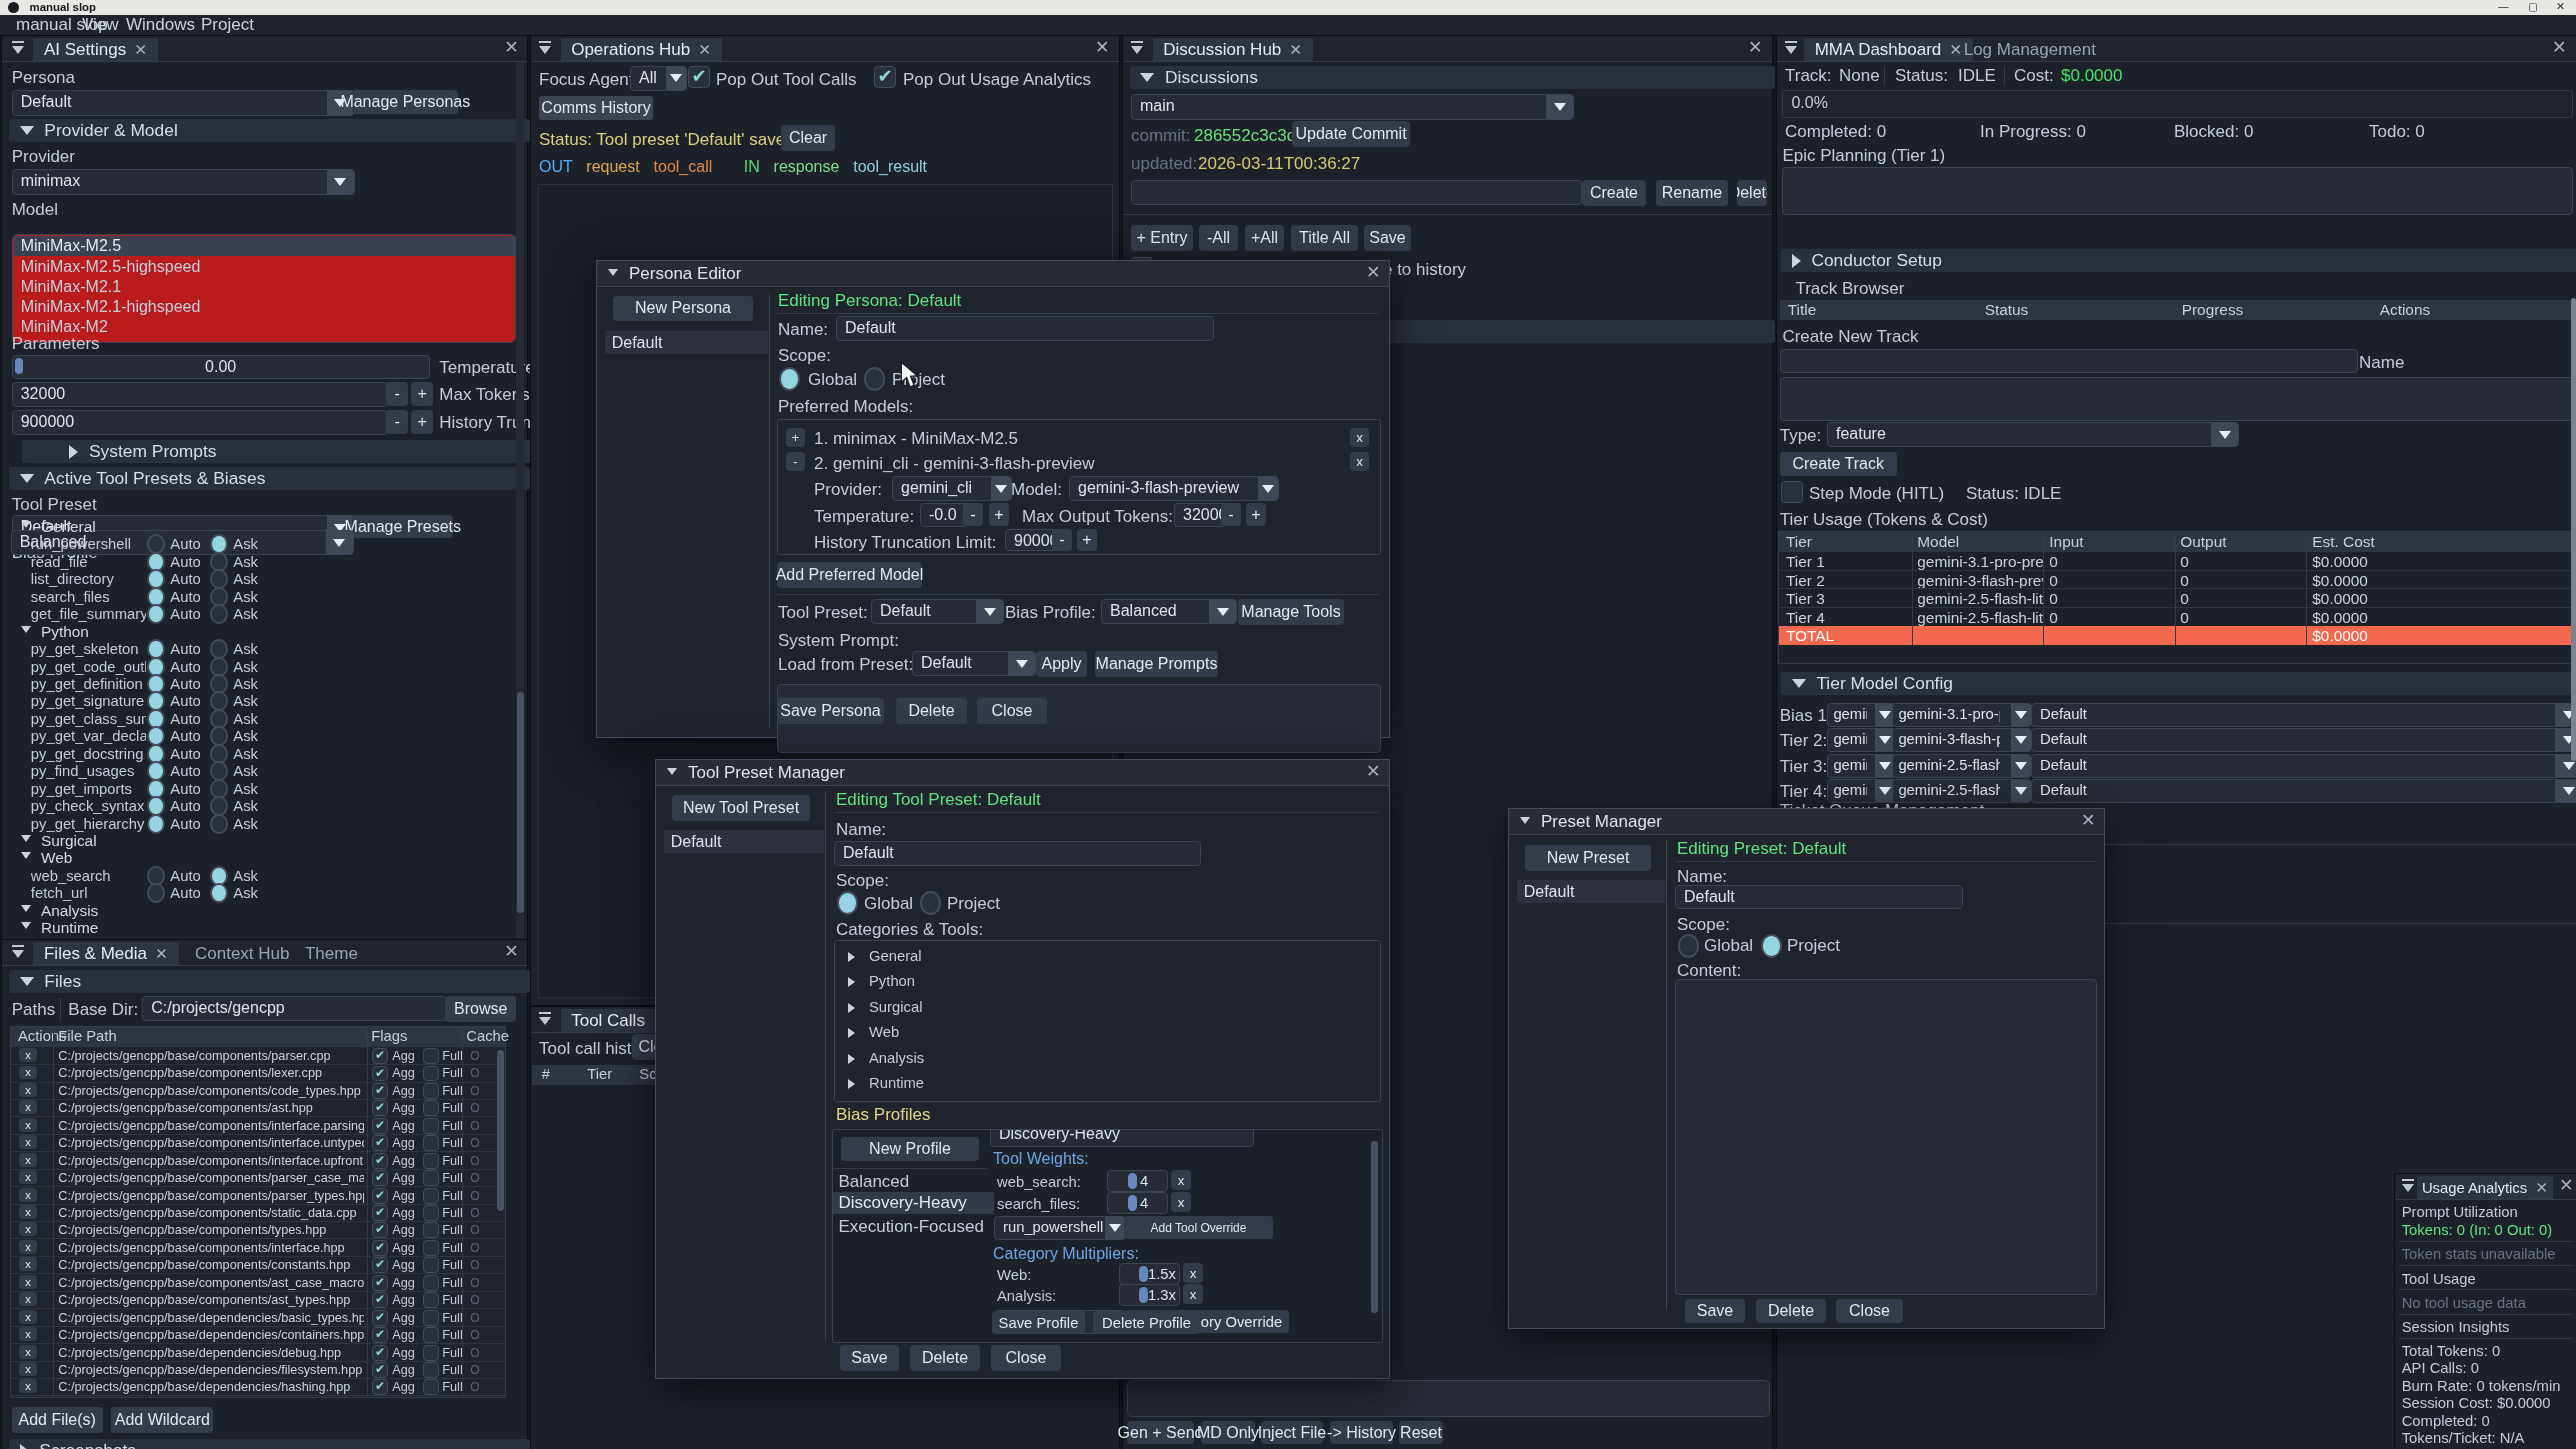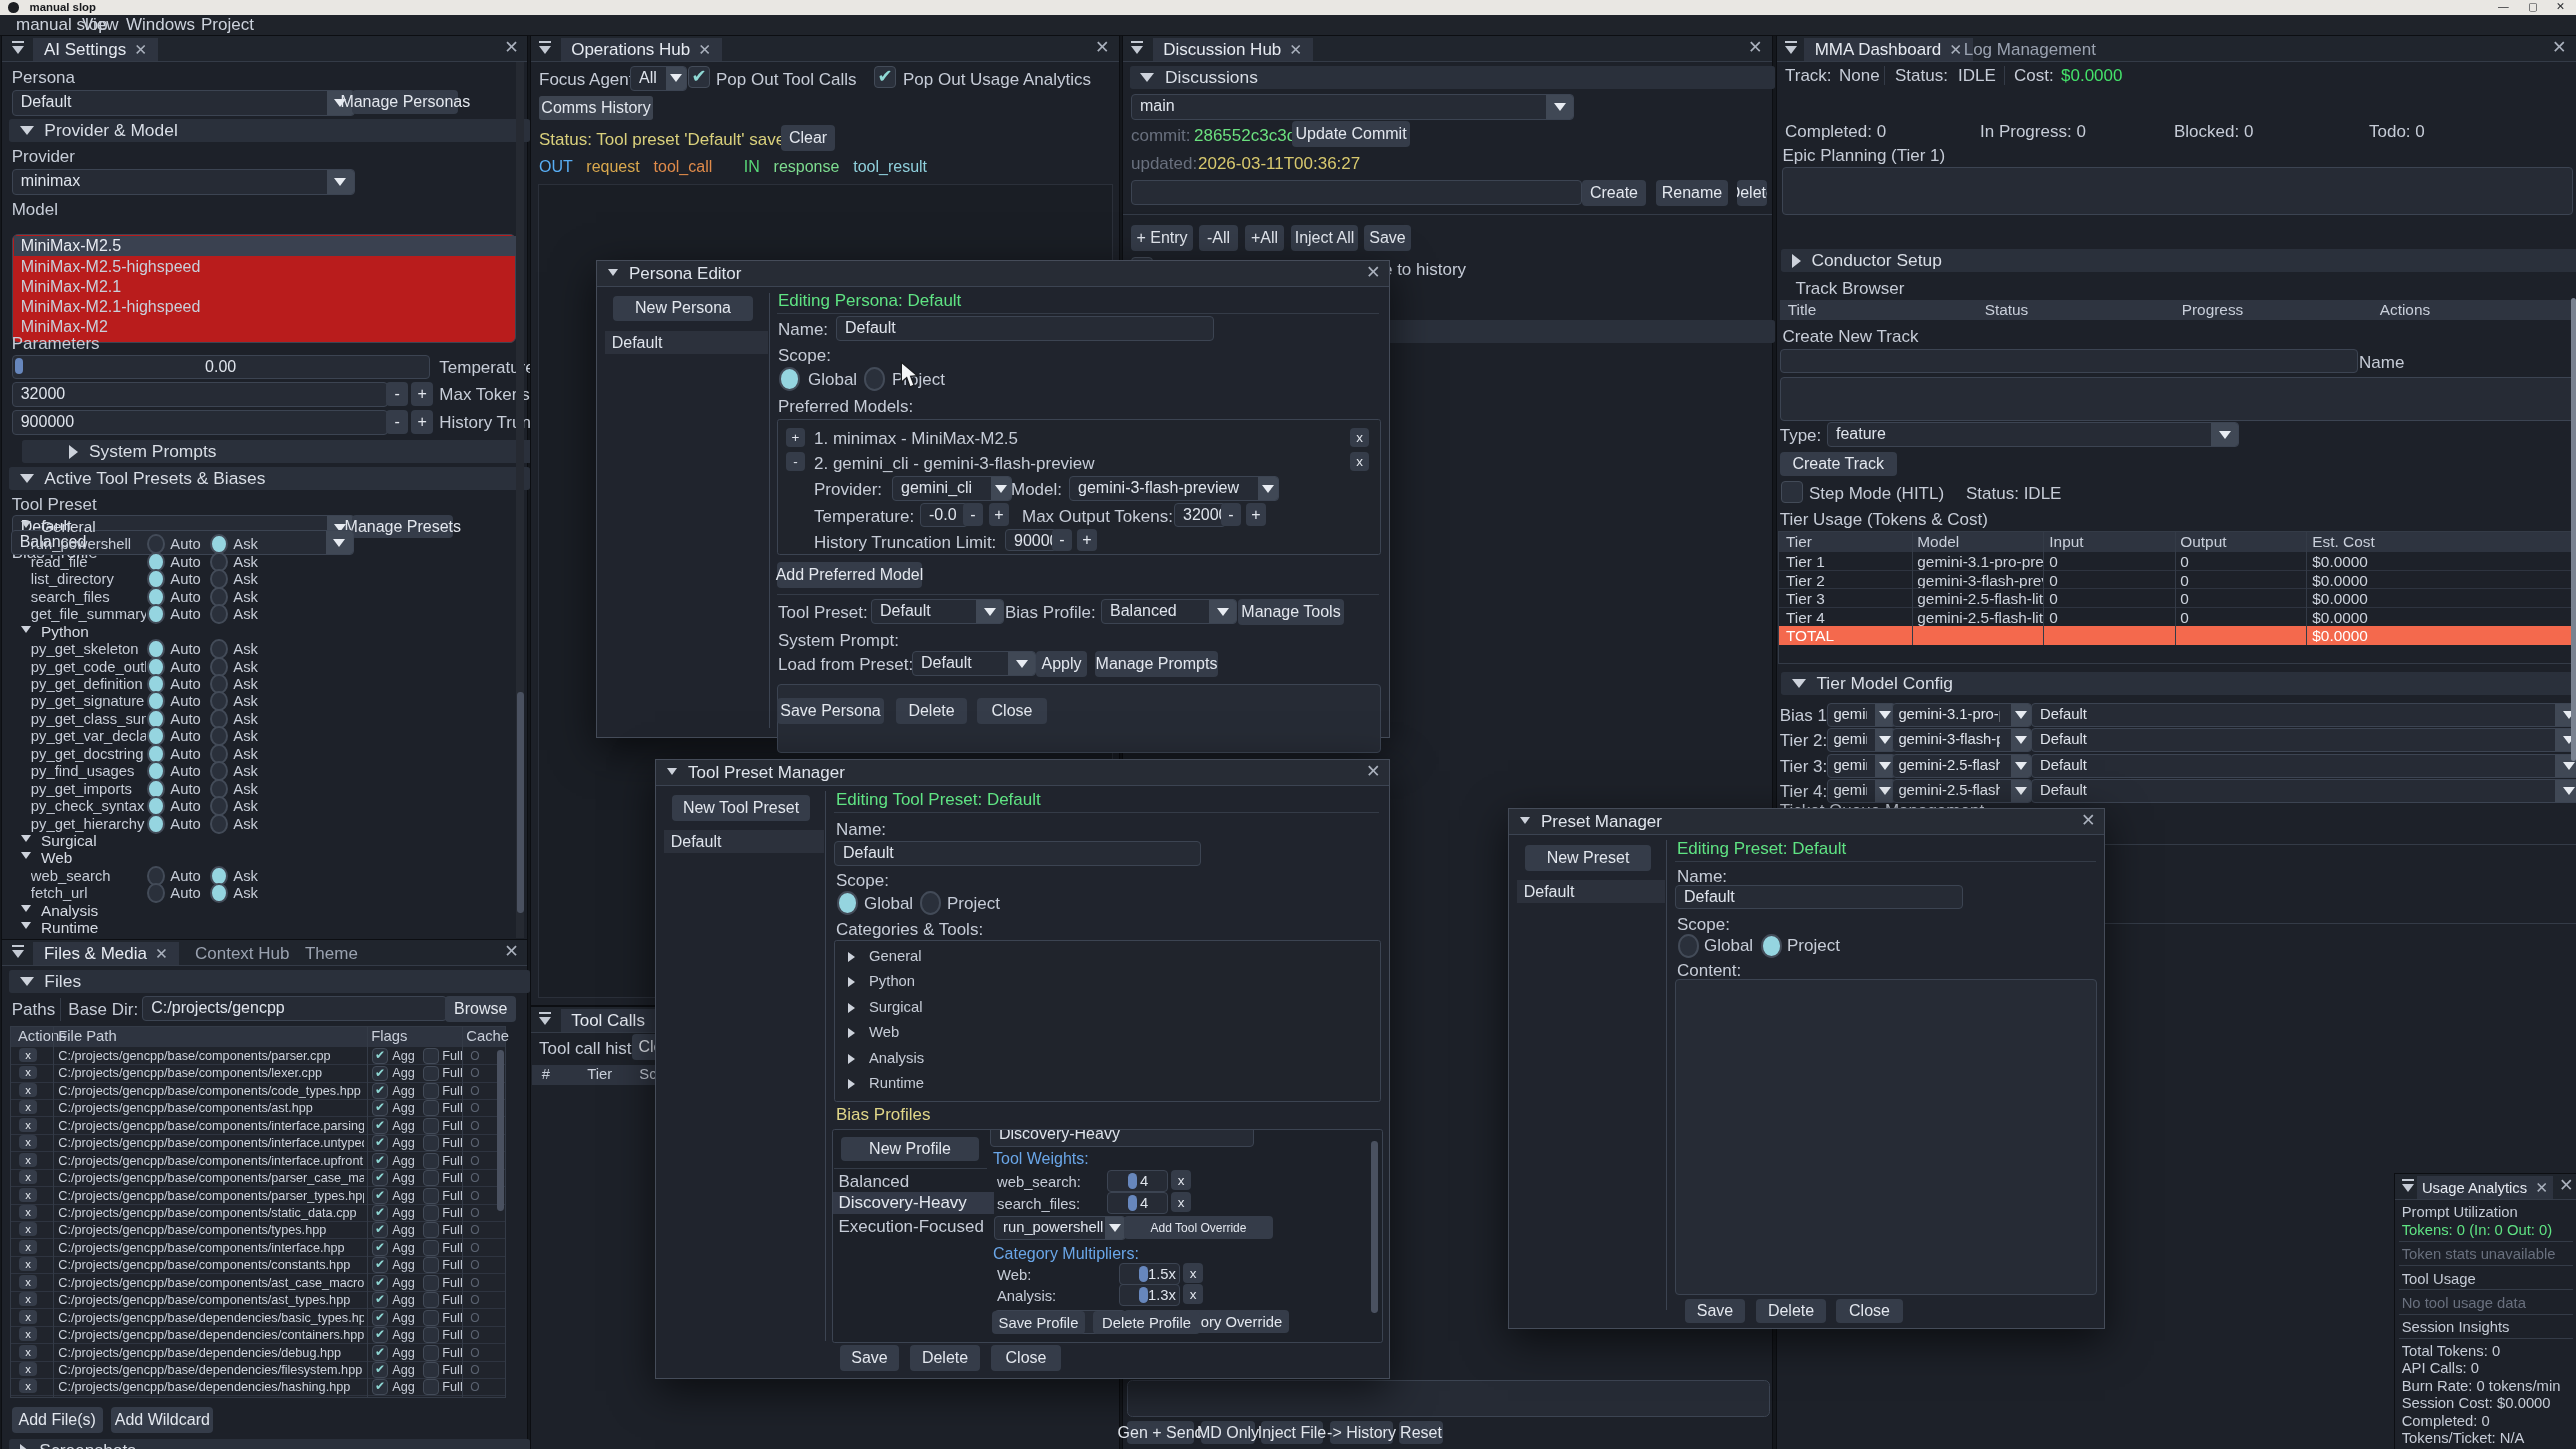--- a/index.html
+++ b/index.html
@@ -597,21 +597,21 @@
     <span class="lbl" style="left:75px;top:118px;color:#d8c96e;">2026-03-11T00:36:27</span>
     <div class="inp" style="left:8px;top:144px;width:441px;height:23px;"></div>
     <div class="btn" style="left:459px;top:144px;width:64px;height:25.5px;">Create</div>
     <div class="btn" style="left:533px;top:144px;width:72px;height:25.5px;">Rename</div>
     <div class="btn" style="left:614px;top:144px;width:27px;height:25.5px;width:29.5px;overflow:hidden;">Delete</div>
 
     <div class="hline" style="left:0;top:178px;width:649px;"></div>
     <div class="btn" style="left:8px;top:189px;width:62px;height:25.5px;">+ Entry</div>
     <div class="btn" style="left:76px;top:189px;width:39px;height:25.5px;">-All</div>
     <div class="btn" style="left:122px;top:189px;width:39px;height:25.5px;">+All</div>
-    <div class="btn" style="left:168px;top:189px;width:67px;height:25.5px;">Inject All</div>
+    <div class="btn" style="left:168px;top:189px;width:67px;height:25.5px;">Title All</div>
     <div class="btn" style="left:241px;top:189px;width:47px;height:25.5px;">Save</div>
     <span class="check" style="left:8px;top:221px;">✔</span>
     <span class="lbl" style="left:36px;top:224px;">Auto-add message &amp; response to history</span>
     <span class="lbl" style="left:8px;top:255px;">Keep Pairs:</span>
     <div class="inp" style="left:90px;top:250px;width:24px;height:23px;text-align:center;padding-left:0;">2</div>
     <div class="btn" style="left:121px;top:250px;width:23px;height:25.5px;">-</div>
     <div class="btn" style="left:150px;top:250px;width:23px;height:25.5px;">+</div>
     <div class="btn" style="left:182px;top:250px;width:72px;height:25.5px;">Truncate</div>
     <div class="hdr" style="left:6.7px;top:284px;width:635px;height:23px;">
       <span class="cr"></span>
@@ -638,20 +638,23 @@
       <span class="xg" style="left:775px;top:3.4px;">✕</span>
     </div>
     <span class="lbl" style="left:8px;top:29.5px;">Track:</span>
     <span class="lbl" style="left:62px;top:29.5px;">None</span>
     <span class="vline" style="left:107px;top:29.5px;height:19px;"></span>
     <span class="lbl" style="left:118px;top:29.5px;">Status:</span>
     <span class="lbl" style="left:181px;top:29.5px;">IDLE</span>
     <span class="vline" style="left:227px;top:29.5px;height:19px;"></span>
     <span class="lbl" style="left:237px;top:29.5px;">Cost:</span>
     <span class="lbl" style="left:284px;top:29.5px;color:#44e36a;">$0.0000</span>
+    <div class="a" style="left:5.4px;top:54px;width:789px;height:25.5px;background:#20242c;border:0.7px solid #343b47;border-radius:2.7px;">
+      <span class="a" style="left:8px;top:2.7px;font-size:16px;color:#c9cfda;">0.0%</span>
+      </div>
     <span class="lbl" style="left:8px;top:86px;"><span>Completed:</span> <span>0</span></span>
     <span class="lbl" style="left:203px;top:86px;"><span>In Progress:</span> <span>0</span></span>
     <span class="lbl" style="left:397px;top:86px;"><span>Blocked:</span> <span>0</span></span>
     <span class="lbl" style="left:592px;top:86px;"><span>Todo:</span> <span>0</span></span>
     <span class="lbl" style="left:5.4px;top:110px;">Epic Planning (Tier 1)</span>
     <div class="a" style="left:5.4px;top:131px;width:789px;height:46px;background:#262b35;border:0.7px solid #3c4452;border-radius:4px;"></div>
     <div class="hdr" style="left:4px;top:213px;width:792px;height:23px;">
       <span class="cr"></span>
       <span>Conductor Setup</span>
       </div>

